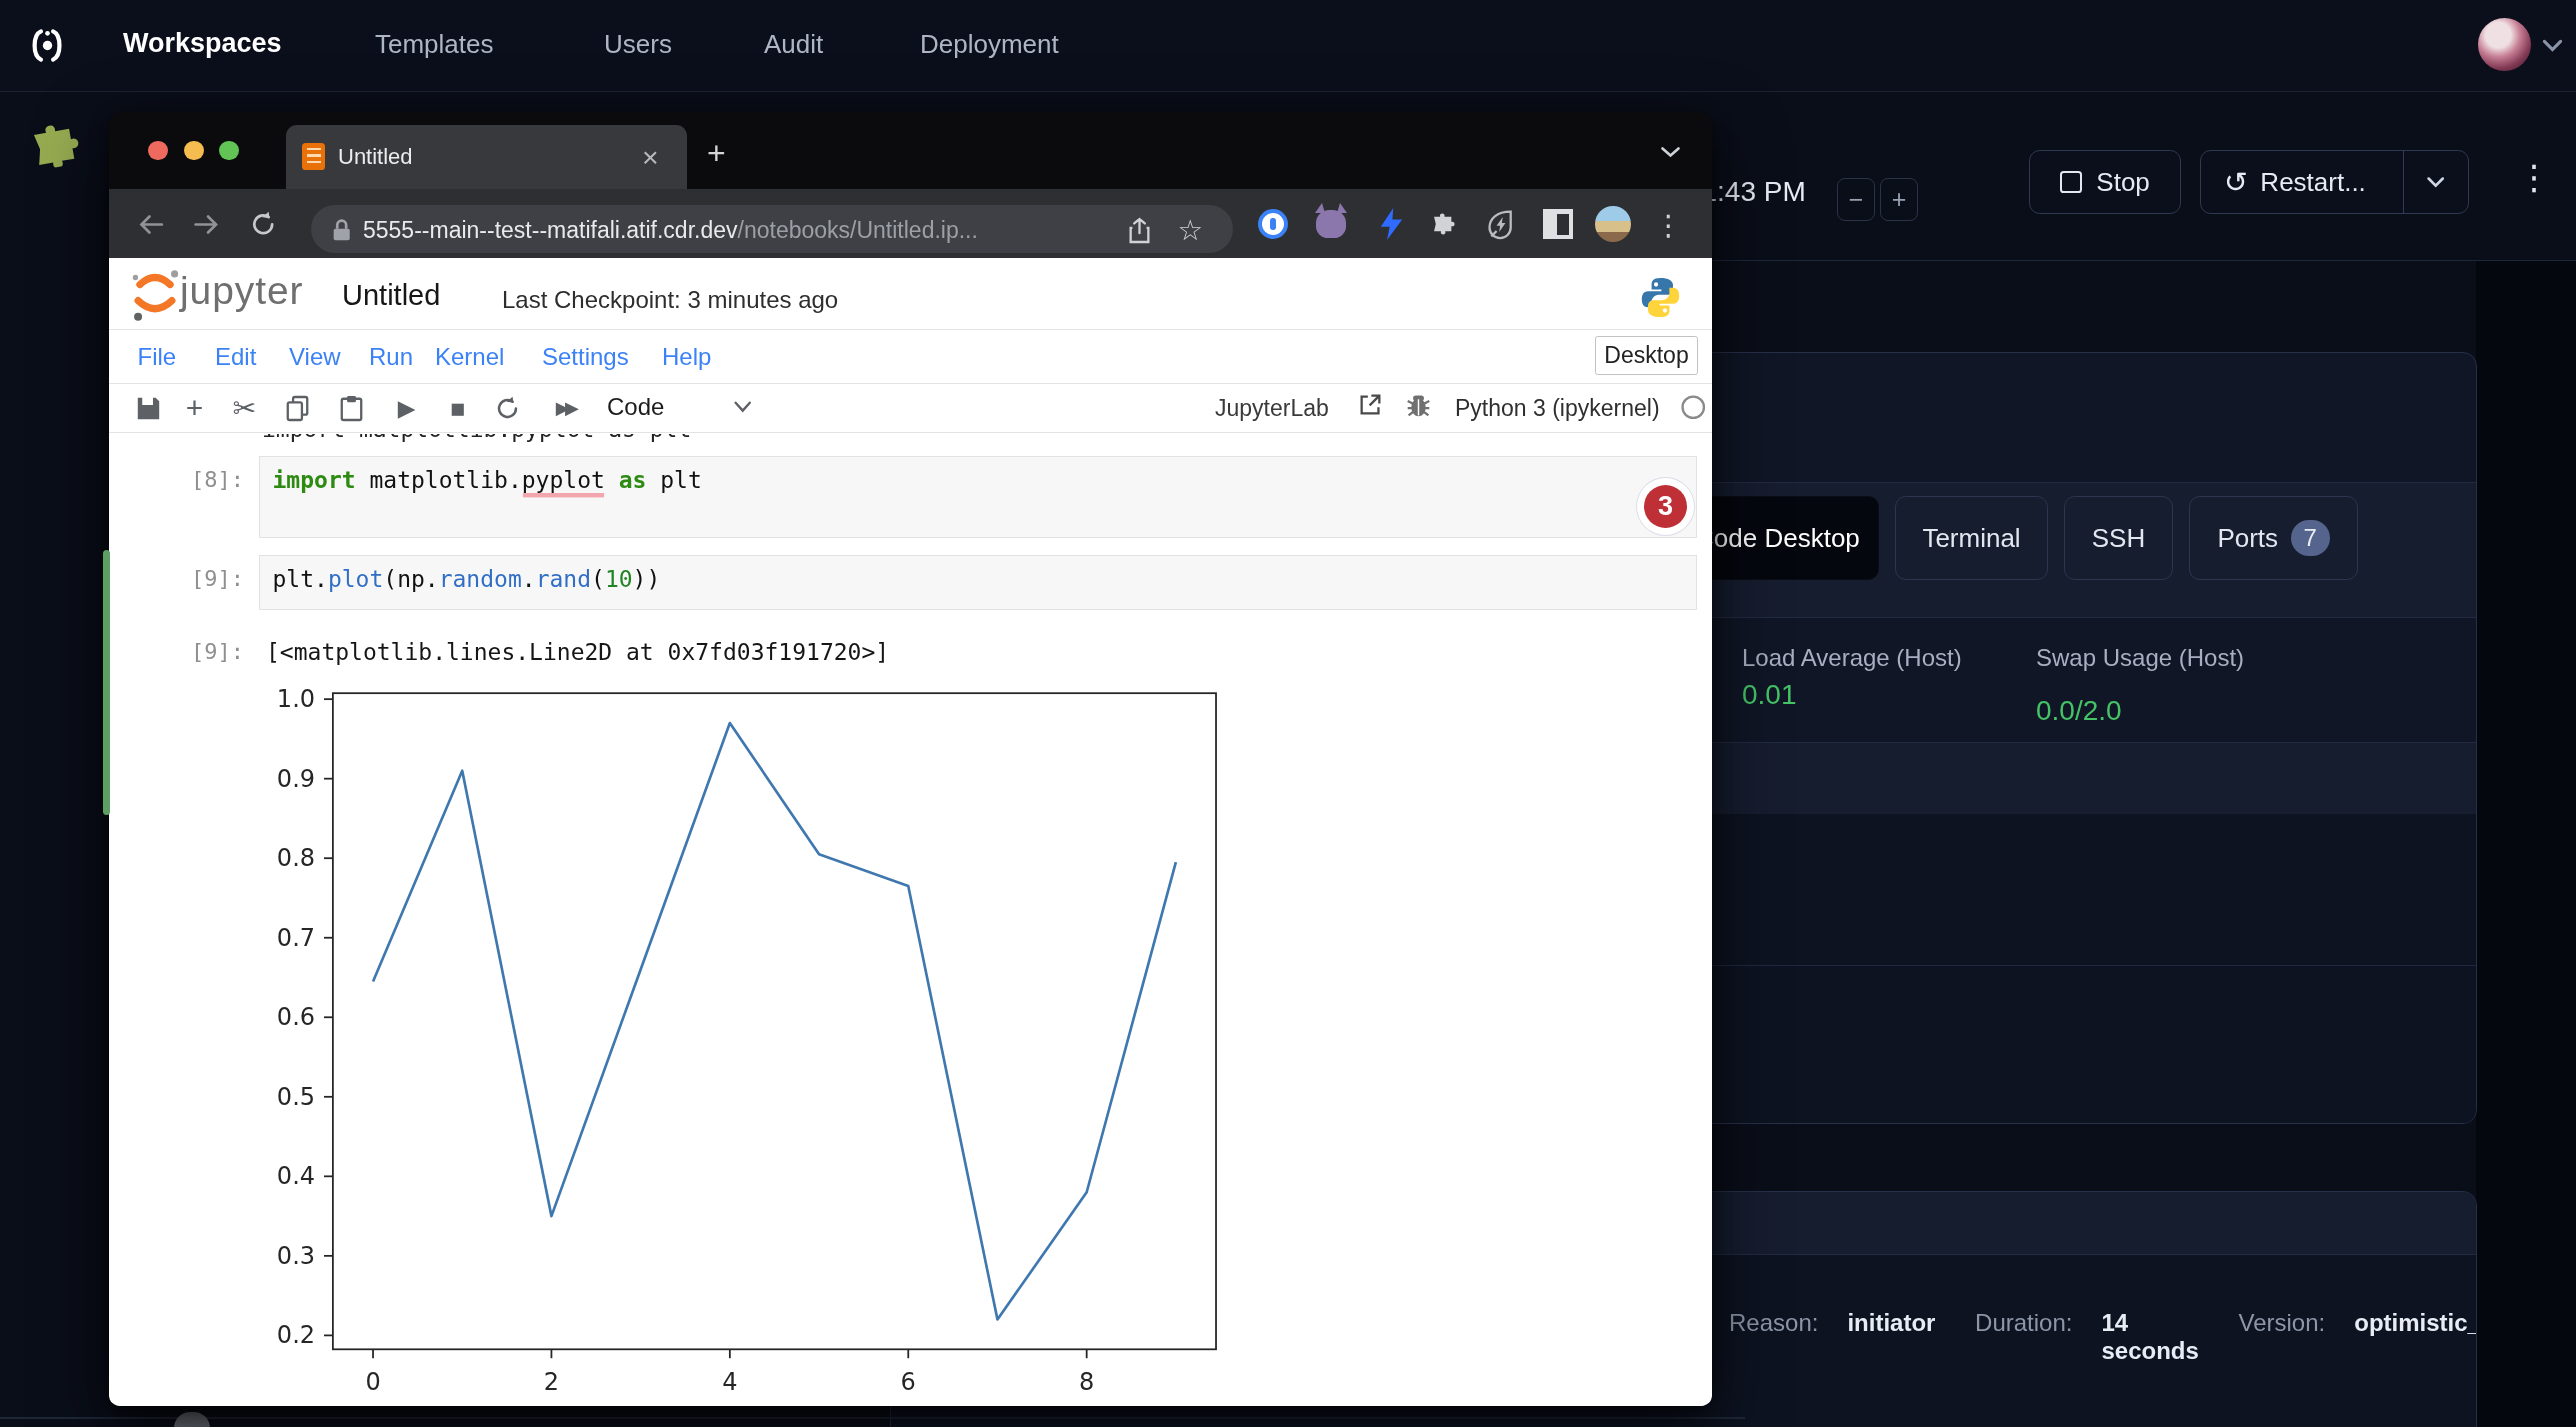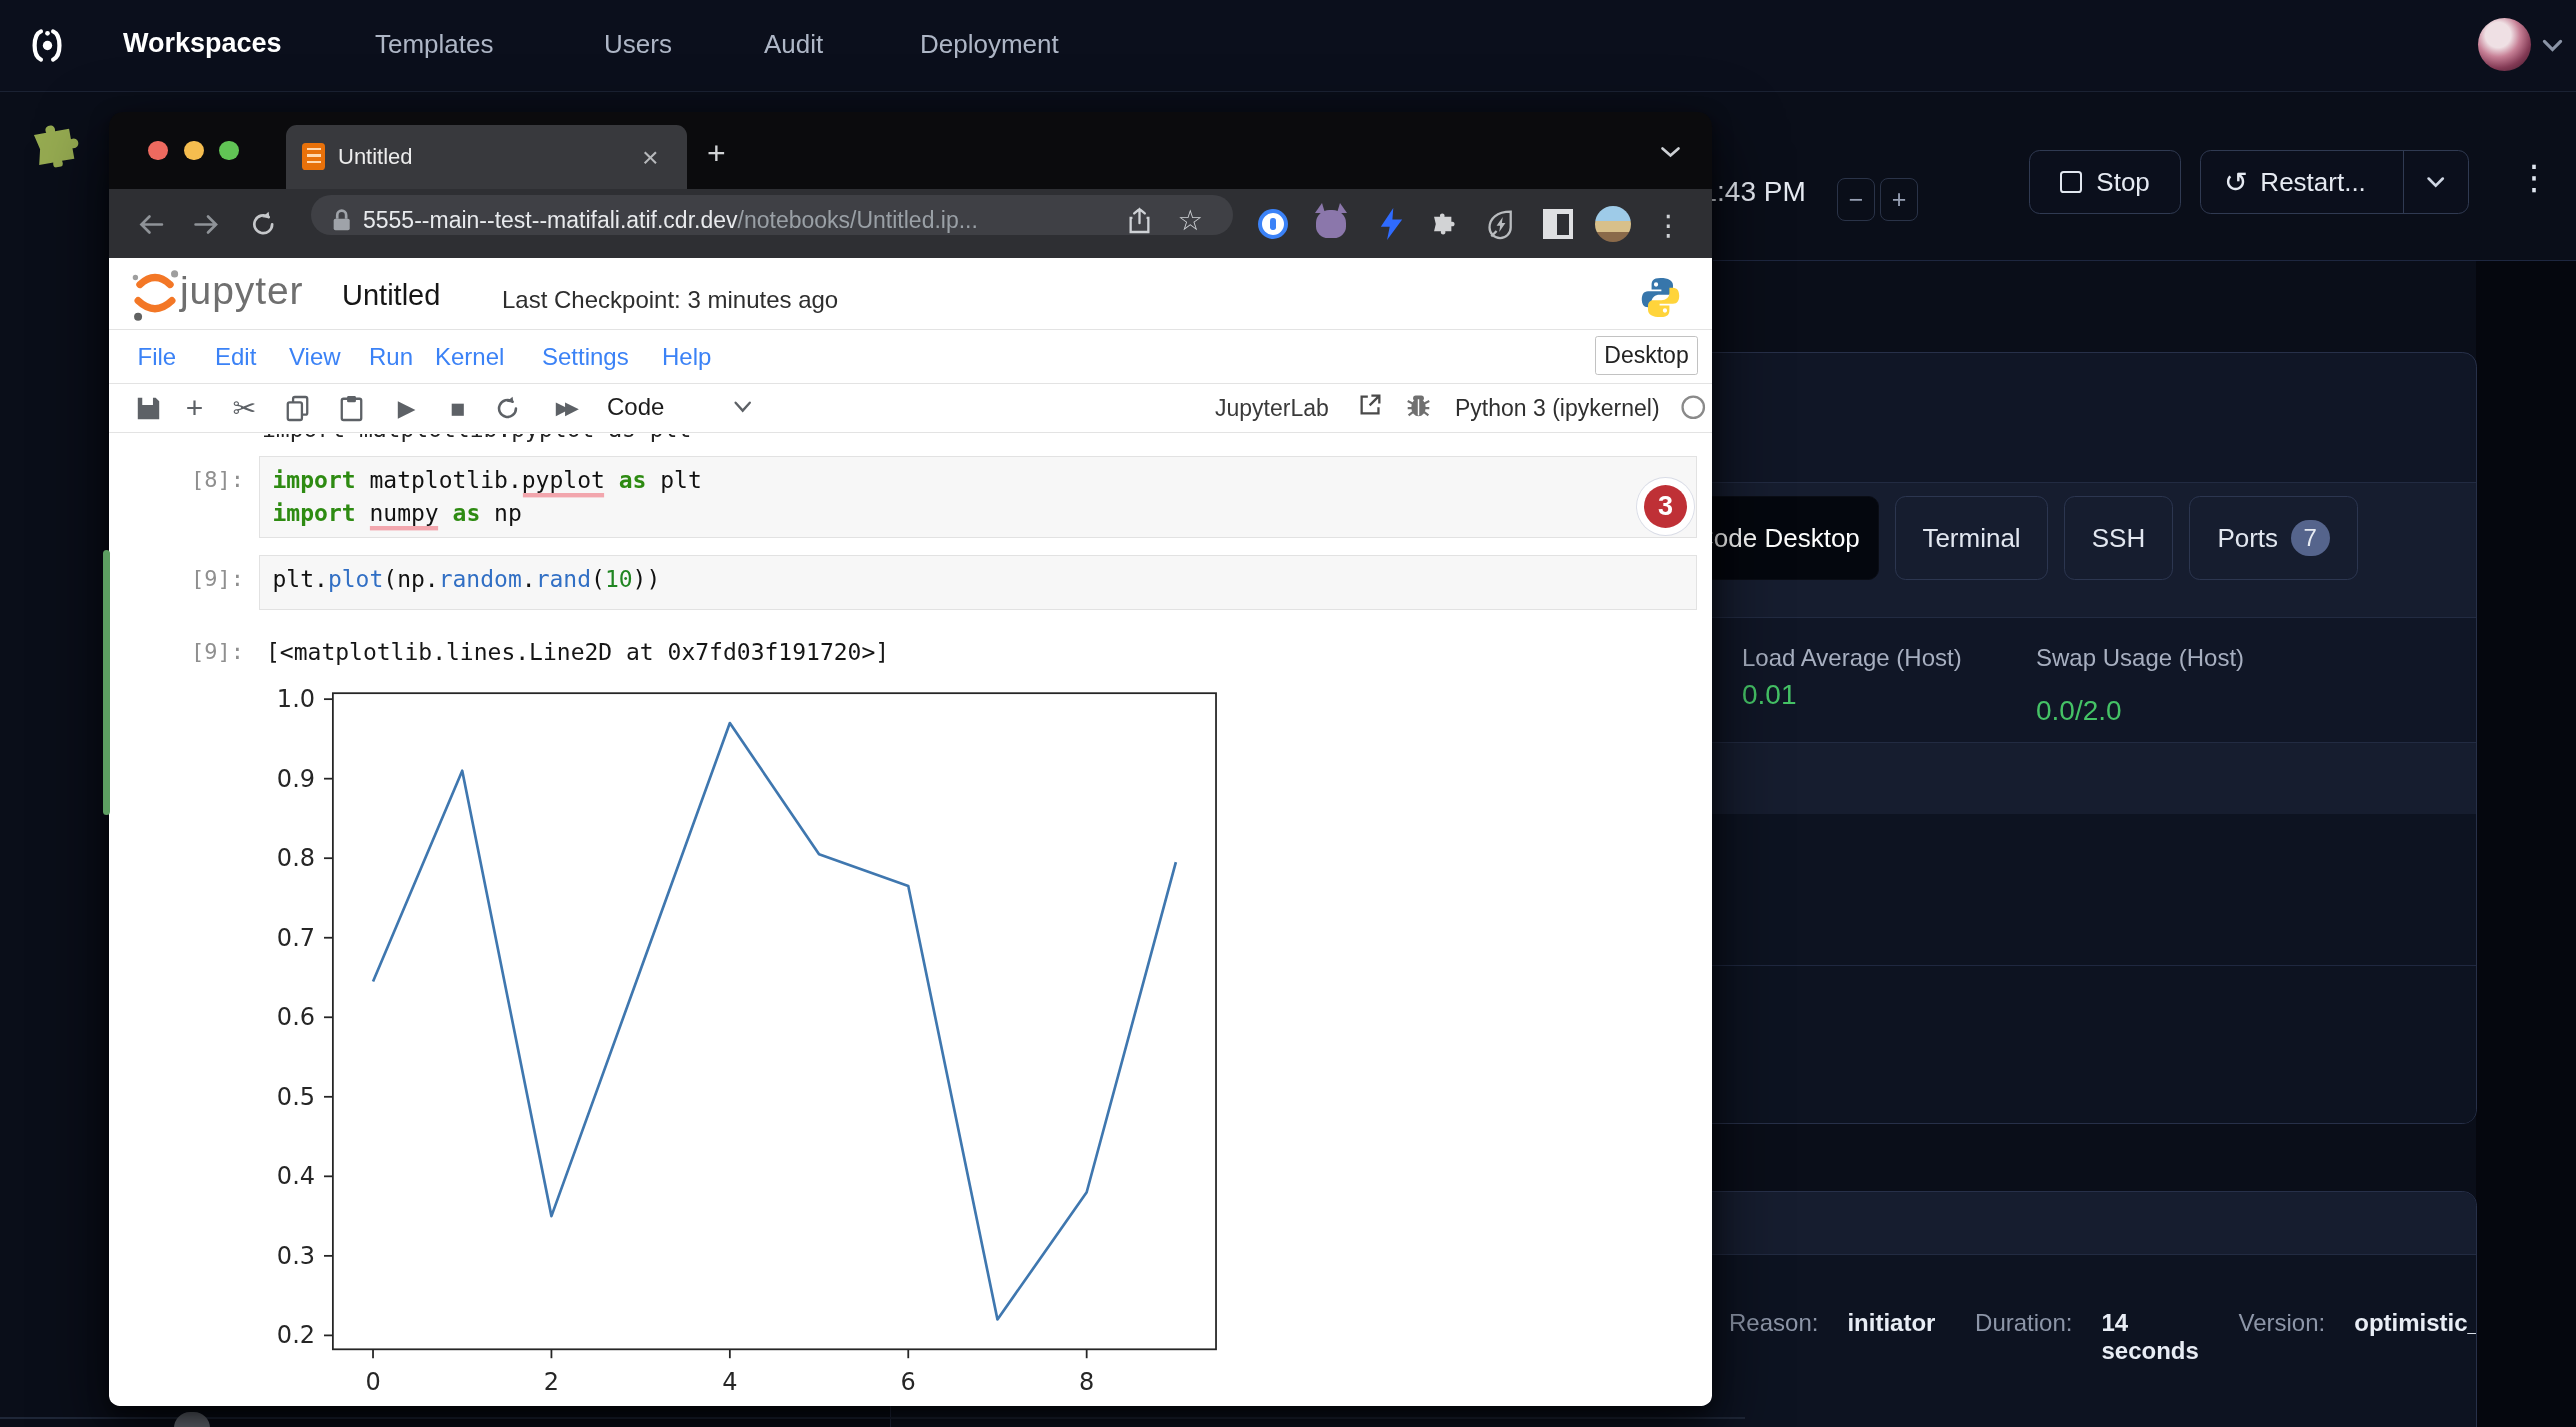--- a/index.html
+++ b/index.html
@@ -41,21 +41,21 @@
   #tabstrip{left:0;top:0;width:100%;height:77px;background:#0b0b0d;border-radius:14.2px 14.2px 0 0;}
   .light{top:28.5px;width:19.6px;height:19.6px;border-radius:50%;}
   #tab{left:177px;top:12.5px;width:401px;height:64px;background:#38393d;border-radius:10.7px 10.7px 0 0;}
   #tab-favicon{left:16px;top:18px;width:23px;height:27px;background:#e8710a;border-radius:3.6px;}
   #tab-favicon i{position:absolute;left:4.5px;width:14.2px;height:2.7px;background:#ffd9b0;}
   #tab-title{left:52px;top:19.6px;font-size:22px;color:#ececec;}
   #tab-close{left:356px;top:16px;font-size:28.5px;color:#b7b9bc;}
   #newtab{left:598px;top:23px;font-size:32px;color:#d2d4d6;}
   #btoolbar{left:0;top:77px;width:100%;height:69px;background:#2e2f33;}
   .bicon{top:18px;width:34px;height:34px;display:flex;align-items:center;justify-content:center;}
-  #omnibox{left:202px;top:6px;width:922px;height:40px;background:#3f4045;border-radius:25px;}
+  #omnibox{left:202px;top:16px;width:922px;height:48px;background:#3f4045;border-radius:25px;}
   #url-text{left:52px;top:11.6px;font-size:23px;white-space:nowrap;}
   #url-text .host{color:#e8eaed;} #url-text .path{color:#9aa0a6;}
   .ext{top:17px;width:36px;height:36px;display:flex;align-items:center;justify-content:center;}
   
   #page{left:0;top:146px;width:100%;height:1148px;background:#fff;border-radius:0 0 10.7px 10.7px;overflow:hidden;color:#111;}
   .hline{position:absolute;left:0;width:100%;height:0.9px;background:#e3e3e3;}
   #j-brand{left:71px;top:10.7px;font-size:39px;color:#6f6f6f;letter-spacing:0.9px;}
   #j-title{left:233px;top:21.4px;font-size:29px;color:#161616;}
   #j-checkpoint{left:393px;top:28px;font-size:24px;color:#2e2e2e;}
   .menuitem{top:85px;font-size:24px;color:#3b82f6;}
@@ -362,21 +362,20 @@
       </span>
 
       <div class="abs mono" id="partial-clip">
         <span>import matplotlib.pyplot as plt</span>
       </div>
 
       <div class="abs" id="cells-mount" style="left:0;top:0;width:100%;height:100%;pointer-events:none;">
           <span class="prompt mono" style="top: 209px;">[8]:</span>
           <div class="cellbox" style="top: 198px; height: 82px; padding-top: 7.1px;">
             <div class="codeline mono"><span class="kw">import</span><span> matplotlib.</span><span class="spell">pyplot</span><span> </span><span class="kw">as</span><span> plt</span></div>
-            <div class="codeline mono"><span class="kw">import</span><span> </span><span class="spell">numpy</span><span> </span><span class="kw">as</span><span> np</span></div>
           </div>
           <span class="prompt mono" style="top: 308px;">[9]:</span>
           <div class="cellbox" style="top: 297px; height: 55px; padding-top: 7.1px;">
             <div class="codeline mono"><span>plt.</span><span class="fn">plot</span><span>(np.</span><span class="fn">random</span><span>.</span><span class="fn">rand</span><span>(</span><span class="num">10</span><span>))</span></div>
           </div>
         </div>
 
       <div class="abs" id="exec-badge">
           <b>3</b>
         </div>

